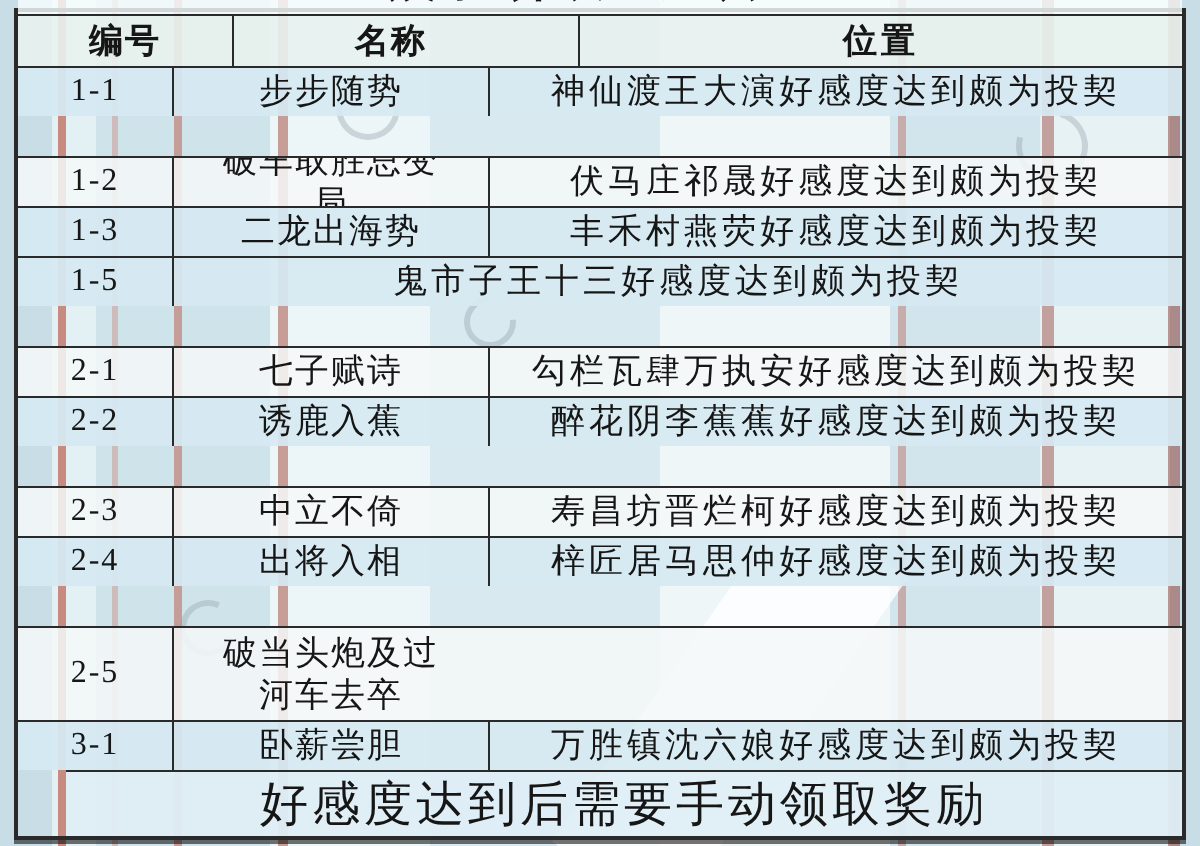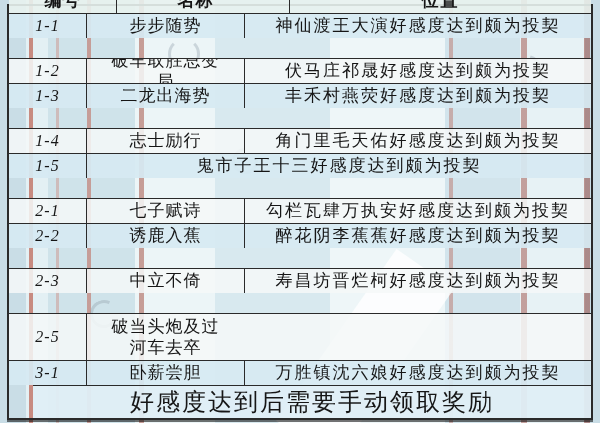--- a/index.html
+++ b/index.html
@@ -65,21 +65,21 @@
   }
   .row.header { flex-basis: 25px; height: 25px; background: rgba(232,242,238,0.9); font-weight: bold; }
   .row.tall { flex: 0 0 46px; height: 46px; }
   .row.blue  { background: rgba(214,233,242,0.93); }
   .row.white { background: rgba(244,248,248,0.86); margin-top: 20px; }
   .cell {
     display: flex; align-items: center; justify-content: center;
     text-align: center; font-size: 17px; line-height: 1.25;
     overflow: hidden;
   }
-  .c-id   { flex: 0 0 77px;  font-style: italic; font-size: 16px; letter-spacing: 1px; }
+  .c-id   { flex: 0 0 77px;  font-size: 16px; letter-spacing: 1px; }
   .c-name { flex: 0 0 158px; border-left: 1.6px solid #2a2a2a; letter-spacing: 1px; padding: 0 20px; box-sizing: border-box; }
   .c-loc  { flex: 1 1 auto;  border-left: 1.6px solid #2a2a2a; letter-spacing: 2px; }
   .row.header .cell { font-size: 17px; font-style: normal; margin-left: 15px; }
   .footer {
     flex: 1 1 auto;
     border-top: 1.6px solid #2a2a2a;
     background: rgba(223,238,245,0.95);
     display: flex; align-items: center; justify-content: center;
     font-size: 24px; letter-spacing: 2px; margin-left: 24px;
   }
@@ -112,44 +112,44 @@
   <div class="row white">
     <div class="cell c-id">1-2</div>
     <div class="cell c-name">破车取胜总变局</div>
     <div class="cell c-loc">伏马庄祁晟好感度达到颇为投契</div>
   </div>
   <div class="row blue">
     <div class="cell c-id">1-3</div>
     <div class="cell c-name">二龙出海势</div>
     <div class="cell c-loc">丰禾村燕荧好感度达到颇为投契</div>
   </div>
-  <div class="row white">
-    <div class="cell c-id">1-4</div>
-    <div class="cell c-name">志士励行</div>
-    <div class="cell c-loc">角门里毛天佑好感度达到颇为投契</div>
-  </div>
   <div class="row blue">
     <div class="cell c-id">1-5</div>
     <div class="cell c-loc">鬼市子王十三好感度达到颇为投契</div>
   </div>
   <div class="row white">
     <div class="cell c-id">2-1</div>
     <div class="cell c-name">七子赋诗</div>
     <div class="cell c-loc">勾栏瓦肆万执安好感度达到颇为投契</div>
   </div>
   <div class="row blue">
     <div class="cell c-id">2-2</div>
     <div class="cell c-name">诱鹿入蕉</div>
     <div class="cell c-loc">醉花阴李蕉蕉好感度达到颇为投契</div>
   </div>
   <div class="row white">
     <div class="cell c-id">2-3</div>
     <div class="cell c-name">中立不倚</div>
     <div class="cell c-loc">寿昌坊晋烂柯好感度达到颇为投契</div>
   </div>
+  <div class="row blue">
+    <div class="cell c-id">2-4</div>
+    <div class="cell c-name">出将入相</div>
+    <div class="cell c-loc">梓匠居马思仲好感度达到颇为投契</div>
+  </div>
   <div class="row white tall">
     <div class="cell c-id">2-5</div>
     <div class="cell c-name">破当头炮及过河车去卒</div>
   </div>
   <div class="row blue">
     <div class="cell c-id">3-1</div>
     <div class="cell c-name">卧薪尝胆</div>
     <div class="cell c-loc">万胜镇沈六娘好感度达到颇为投契</div>
   </div>
 

